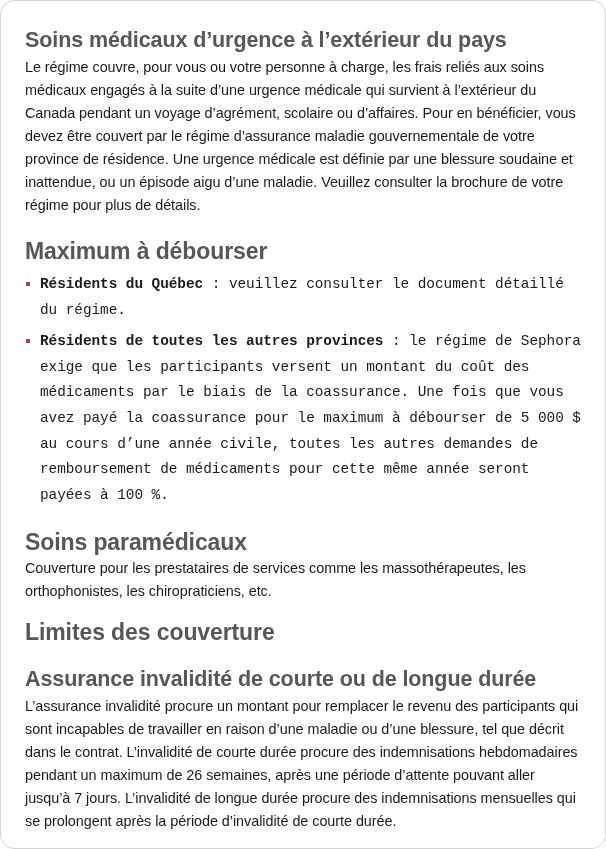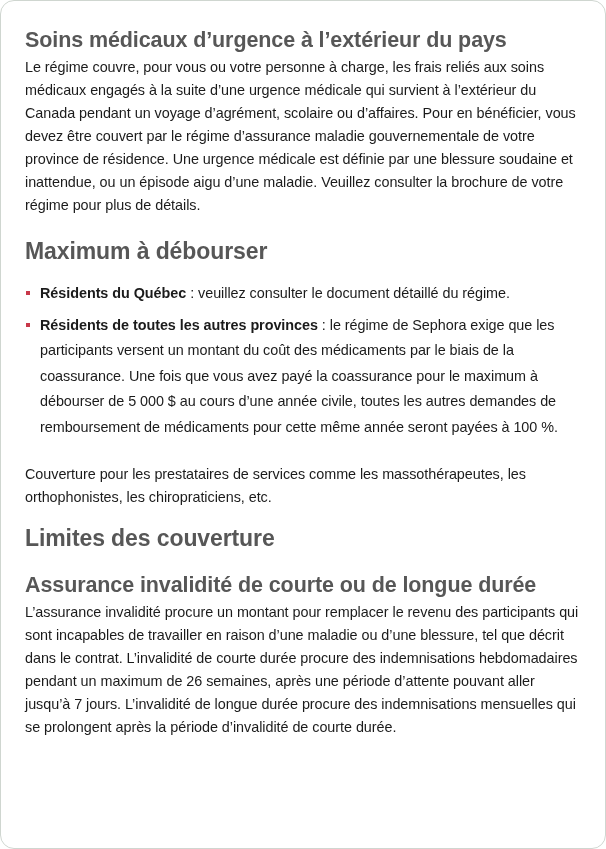--- a/index.html
+++ b/index.html
@@ -54,22 +54,23 @@
     margin: 3px 0 0 0;
     color: #1b1b1b;
     font-size: 14.4px;
     line-height: 23px;
     letter-spacing: -0.05px;
   }
 
   
   ul.bullet-list {
     list-style: none;
-    margin: 18px 0 0 0;
+    margin: 9px 0 0 0;
     padding: 0;
+    font-family: Liberation Mono, monospace;
   }
   ul.bullet-list > li {
     position: relative;
     padding-left: 15px;
     margin-top: 6px;
     color: #1b1b1b;
     font-size: 14.4px;
     line-height: 25.6px;
     letter-spacing: -0.05px;
   }
@@ -108,20 +109,21 @@
           <span class="lead-in">Résidents du Québec</span><span> : veuillez consulter le document détaillé du régime.</span>
         </li>
         <li>
           <span class="bullet-marker"></span>
           <span class="lead-in">Résidents de toutes les autres provinces</span><span> : le régime de Sephora exige que les participants versent un montant du coût des médicaments par le biais de la coassurance. Une fois que vous avez payé la coassurance pour le maximum à débourser de 5 000 $ au cours d’une année civile, toutes les autres demandes de remboursement de médicaments pour cette même année seront payées à 100 %.</span>
         </li>
       </ul>
     </section>
 
     <section class="gap-lg">
+      <h2 class="section-title">Soins paramédicaux</h2>
       <p class="body-text">Couverture pour les prestataires de services comme les massothérapeutes, les orthophonistes, les chiropraticiens, etc.</p>
     </section>
 
     <section class="gap-md">
       <h2 class="section-title">Limites des couverture</h2>
     </section>
 
     <section class="gap-lg">
       <h1 class="section-title">Assurance invalidité de courte ou de longue durée</h1>
       <p class="body-text">L’assurance invalidité procure un montant pour remplacer le revenu des participants qui sont incapables de travailler en raison d’une maladie ou d’une blessure, tel que décrit dans le contrat. L’invalidité de courte durée procure des indemnisations hebdomadaires pendant un maximum de 26 semaines, après une période d’attente pouvant aller jusqu’à 7 jours. L’invalidité de longue durée procure des indemnisations mensuelles qui se prolongent après la période d’invalidité de courte durée.</p>

